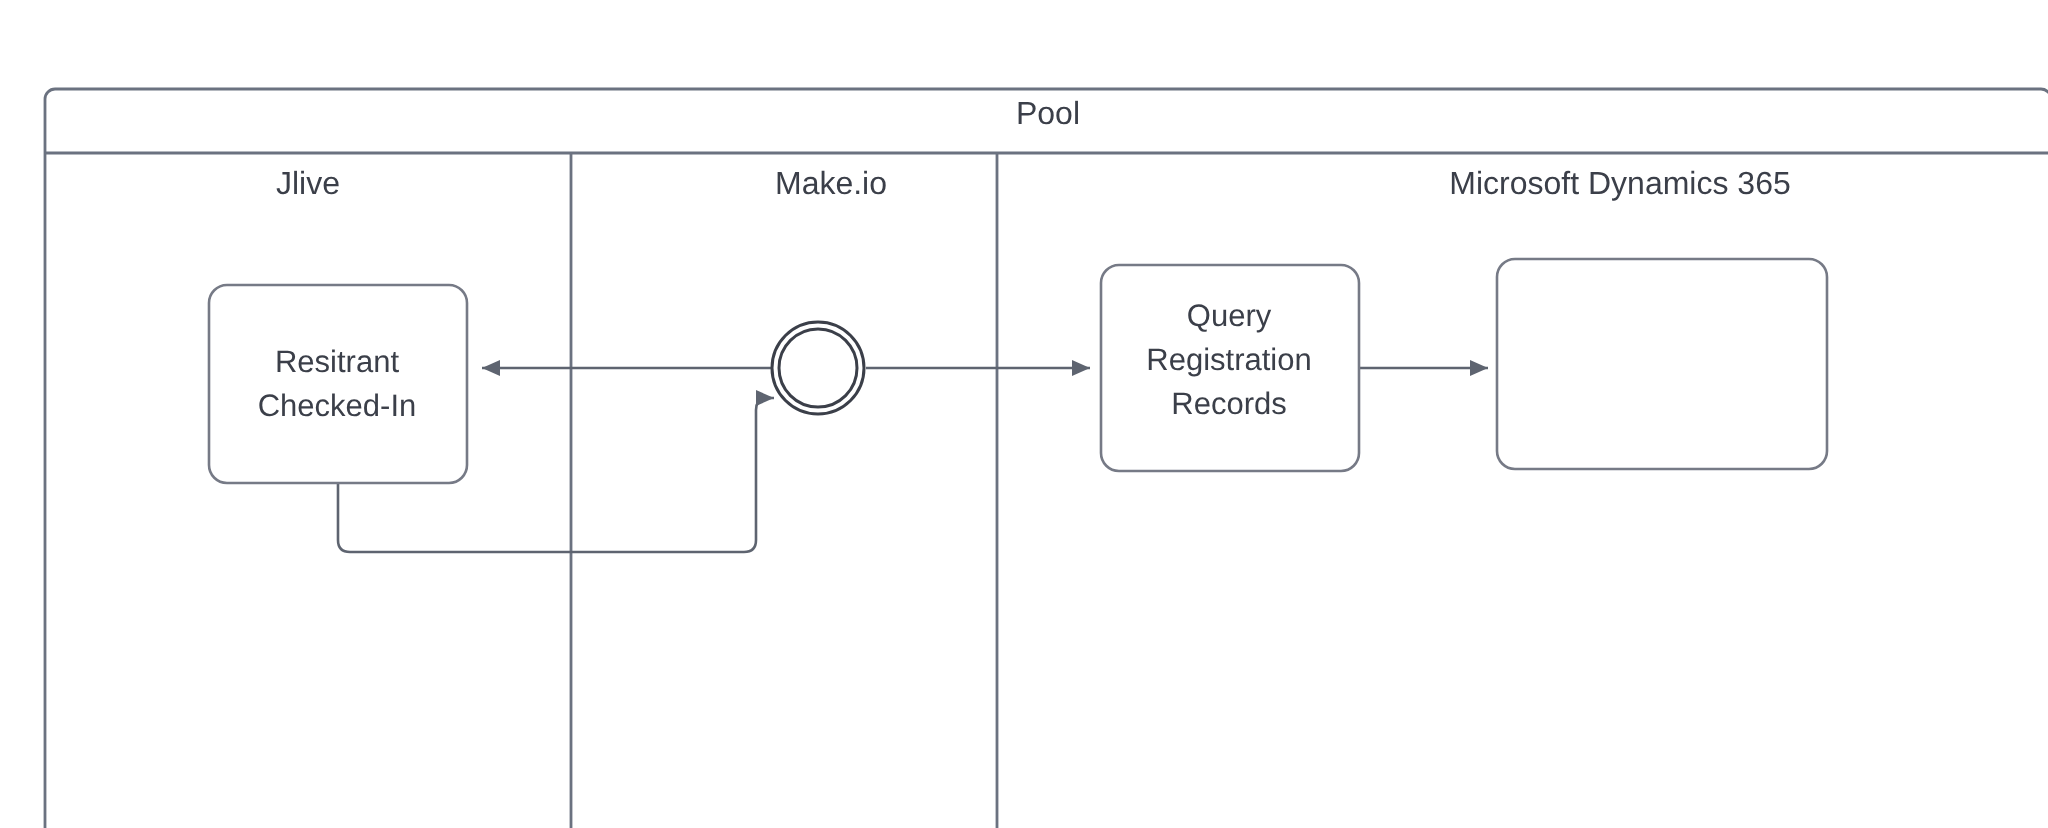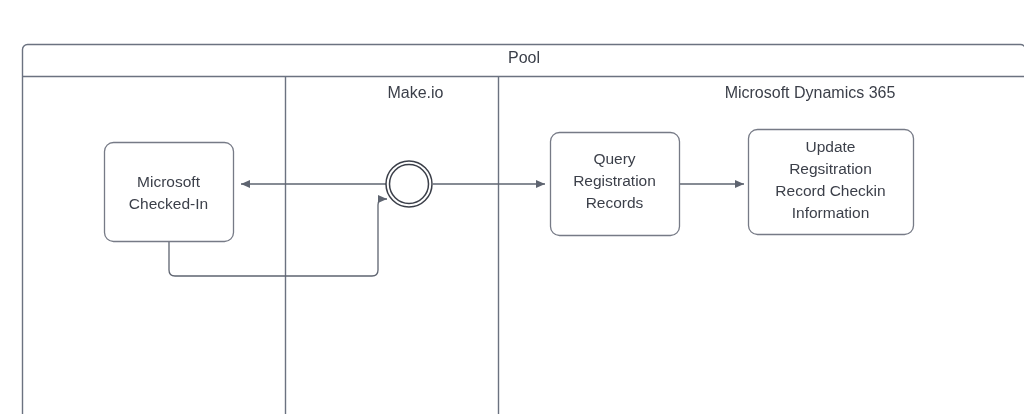--- a/index.html
+++ b/index.html
@@ -121,29 +121,26 @@
       <rect x="536.5" y="96.5" width="129" height="103" rx="9" ry="9" fill="#ffffff" stroke="#767a86" stroke-width="1.3"></rect>
     </g>
 
     <g>
       <rect x="734.5" y="93.5" width="165" height="105" rx="9" ry="9" fill="#ffffff" stroke="#767a86" stroke-width="1.3"></rect>
     </g>
   </svg>
 
   <div class="txt pool-title">Pool</div>
 
+  <div class="txt lane-title l0">Jlive</div>
   <div class="txt lane-title l1">Make.io</div>
   <div class="txt lane-title l2">Microsoft Dynamics 365</div>
 
-  <div class="txt task-label t0">Microsoft
+  <div class="txt task-label t0">Resitrant
 Checked-In</div>
 
 
   <div class="txt task-label t1">Query
 Registration
 Records</div>
 
-  <div class="txt task-label t2">Update
-Regsitration
-Record Checkin
-Information</div>
 
 </div>
 
 </body></html>

